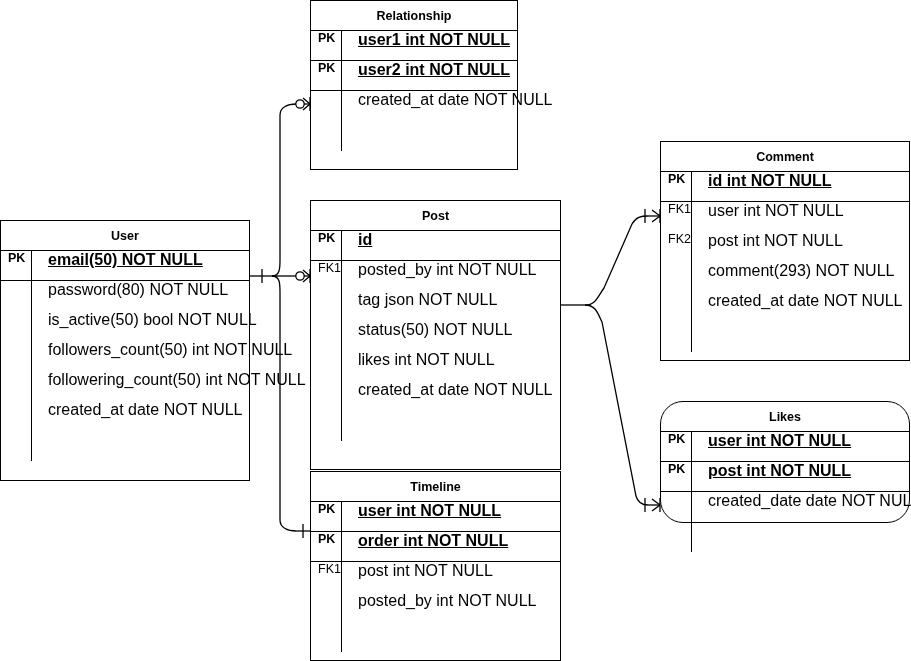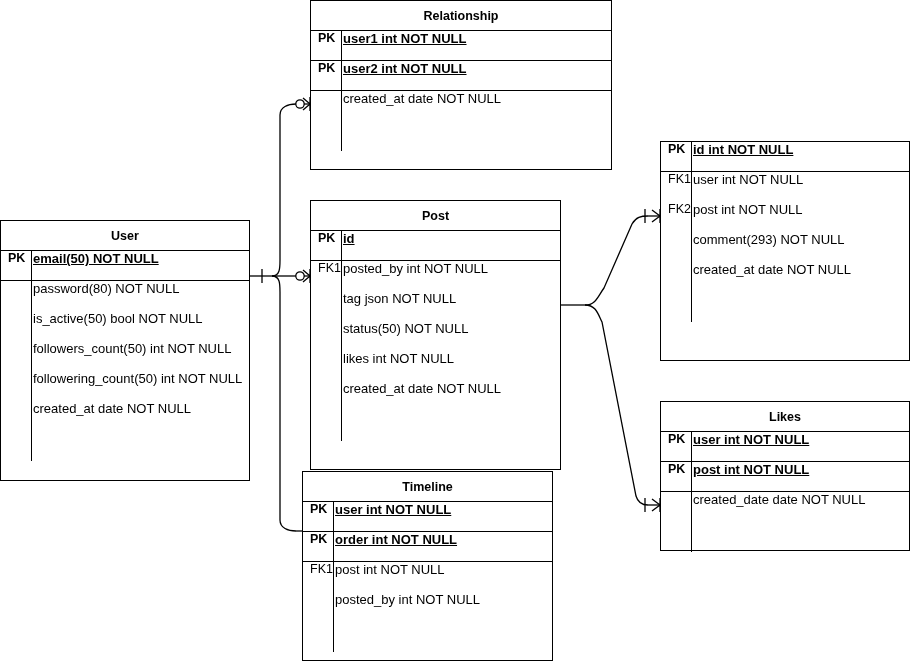--- a/index.html
+++ b/index.html
@@ -57,22 +57,22 @@
     font-size: 12.5px;
     color: #000000;
     white-space: nowrap;
   }
   .row-key.pk {
     font-weight: bold;
   }
   .row-name {
     flex: 1 1 auto;
     box-sizing: border-box;
-    padding-left: 2px;
-    font-size: 13px;
+    padding-left: 17px;
+    font-size: 16px;
     color: #000000;
     white-space: nowrap;
   }
   .row-name.pk {
     font-weight: bold;
     text-decoration: underline;
   }
   .filler {
     height: 30px;
   }
@@ -140,21 +140,21 @@
     </g>
 
     <g>
       <path d="M648,505 L660,505"></path>
       <path d="M660,505 L652,499 M660,505 L652,511 M660,498 L660,512"></path>
       <line x1="645" y1="498" x2="645" y2="512"></line>
     </g>
   </svg>
 
   <div id="entities">
-      <div class="entity" style="left: 310px; top: 0px; width: 302px; height: 170px;">
+      <div class="entity" style="left: 310px; top: 0px; width: 208px; height: 170px;">
         <div class="entity-title">Relationship</div>
         <div class="rows">
           <div class="keycol-rule" style="left: 30px;"></div>
           <div class="row sep">
             <div class="row-key pk" style="flex-basis: 30px; width: 30px;">PK</div>
             <div class="row-name pk">user1 int NOT NULL</div>
           </div>
           <div class="row sep">
             <div class="row-key pk" style="flex-basis: 30px; width: 30px;">PK</div>
             <div class="row-name pk">user2 int NOT NULL</div>
@@ -222,20 +222,21 @@
             <div class="row-name">followering_count(50) int NOT NULL</div>
           </div>
           <div class="row">
             <div class="row-key" style="flex-basis: 30px; width: 30px;"></div>
             <div class="row-name">created_at date NOT NULL</div>
           </div>
           <div class="filler"></div>
         </div>
       </div>
       <div class="entity" style="left: 660px; top: 141px; width: 250px; height: 220px;">
+        <div class="entity-title">Comment</div>
         <div class="rows">
           <div class="keycol-rule" style="left: 30px;"></div>
           <div class="row sep">
             <div class="row-key pk" style="flex-basis: 30px; width: 30px;">PK</div>
             <div class="row-name pk">id int NOT NULL</div>
           </div>
           <div class="row">
             <div class="row-key" style="flex-basis: 30px; width: 30px;">FK1</div>
             <div class="row-name">user int NOT NULL</div>
           </div>
@@ -247,40 +248,40 @@
             <div class="row-key" style="flex-basis: 30px; width: 30px;"></div>
             <div class="row-name">comment(293) NOT NULL</div>
           </div>
           <div class="row">
             <div class="row-key" style="flex-basis: 30px; width: 30px;"></div>
             <div class="row-name">created_at date NOT NULL</div>
           </div>
           <div class="filler"></div>
         </div>
       </div>
-      <div class="entity" style="left: 660px; top: 401px; width: 250px; height: 150px;">
+      <div class="entity" style="left: 660px; top: 401px; width: 250px; height: 122px; border-radius: 23px;">
         <div class="entity-title">Likes</div>
         <div class="rows">
           <div class="keycol-rule" style="left: 30px;"></div>
           <div class="row sep">
             <div class="row-key pk" style="flex-basis: 30px; width: 30px;">PK</div>
             <div class="row-name pk">user int NOT NULL</div>
           </div>
           <div class="row sep">
             <div class="row-key pk" style="flex-basis: 30px; width: 30px;">PK</div>
             <div class="row-name pk">post int NOT NULL</div>
           </div>
           <div class="row">
             <div class="row-key" style="flex-basis: 30px; width: 30px;"></div>
             <div class="row-name">created_date date NOT NULL</div>
           </div>
           <div class="filler"></div>
         </div>
       </div>
-      <div class="entity" style="left: 302px; top: 471px; width: 251px; height: 190px;">
+      <div class="entity" style="left: 310px; top: 471px; width: 251px; height: 190px;">
         <div class="entity-title">Timeline</div>
         <div class="rows">
           <div class="keycol-rule" style="left: 30px;"></div>
           <div class="row sep">
             <div class="row-key pk" style="flex-basis: 30px; width: 30px;">PK</div>
             <div class="row-name pk">user int NOT NULL</div>
           </div>
           <div class="row sep">
             <div class="row-key pk" style="flex-basis: 30px; width: 30px;">PK</div>
             <div class="row-name pk">order int NOT NULL</div>

